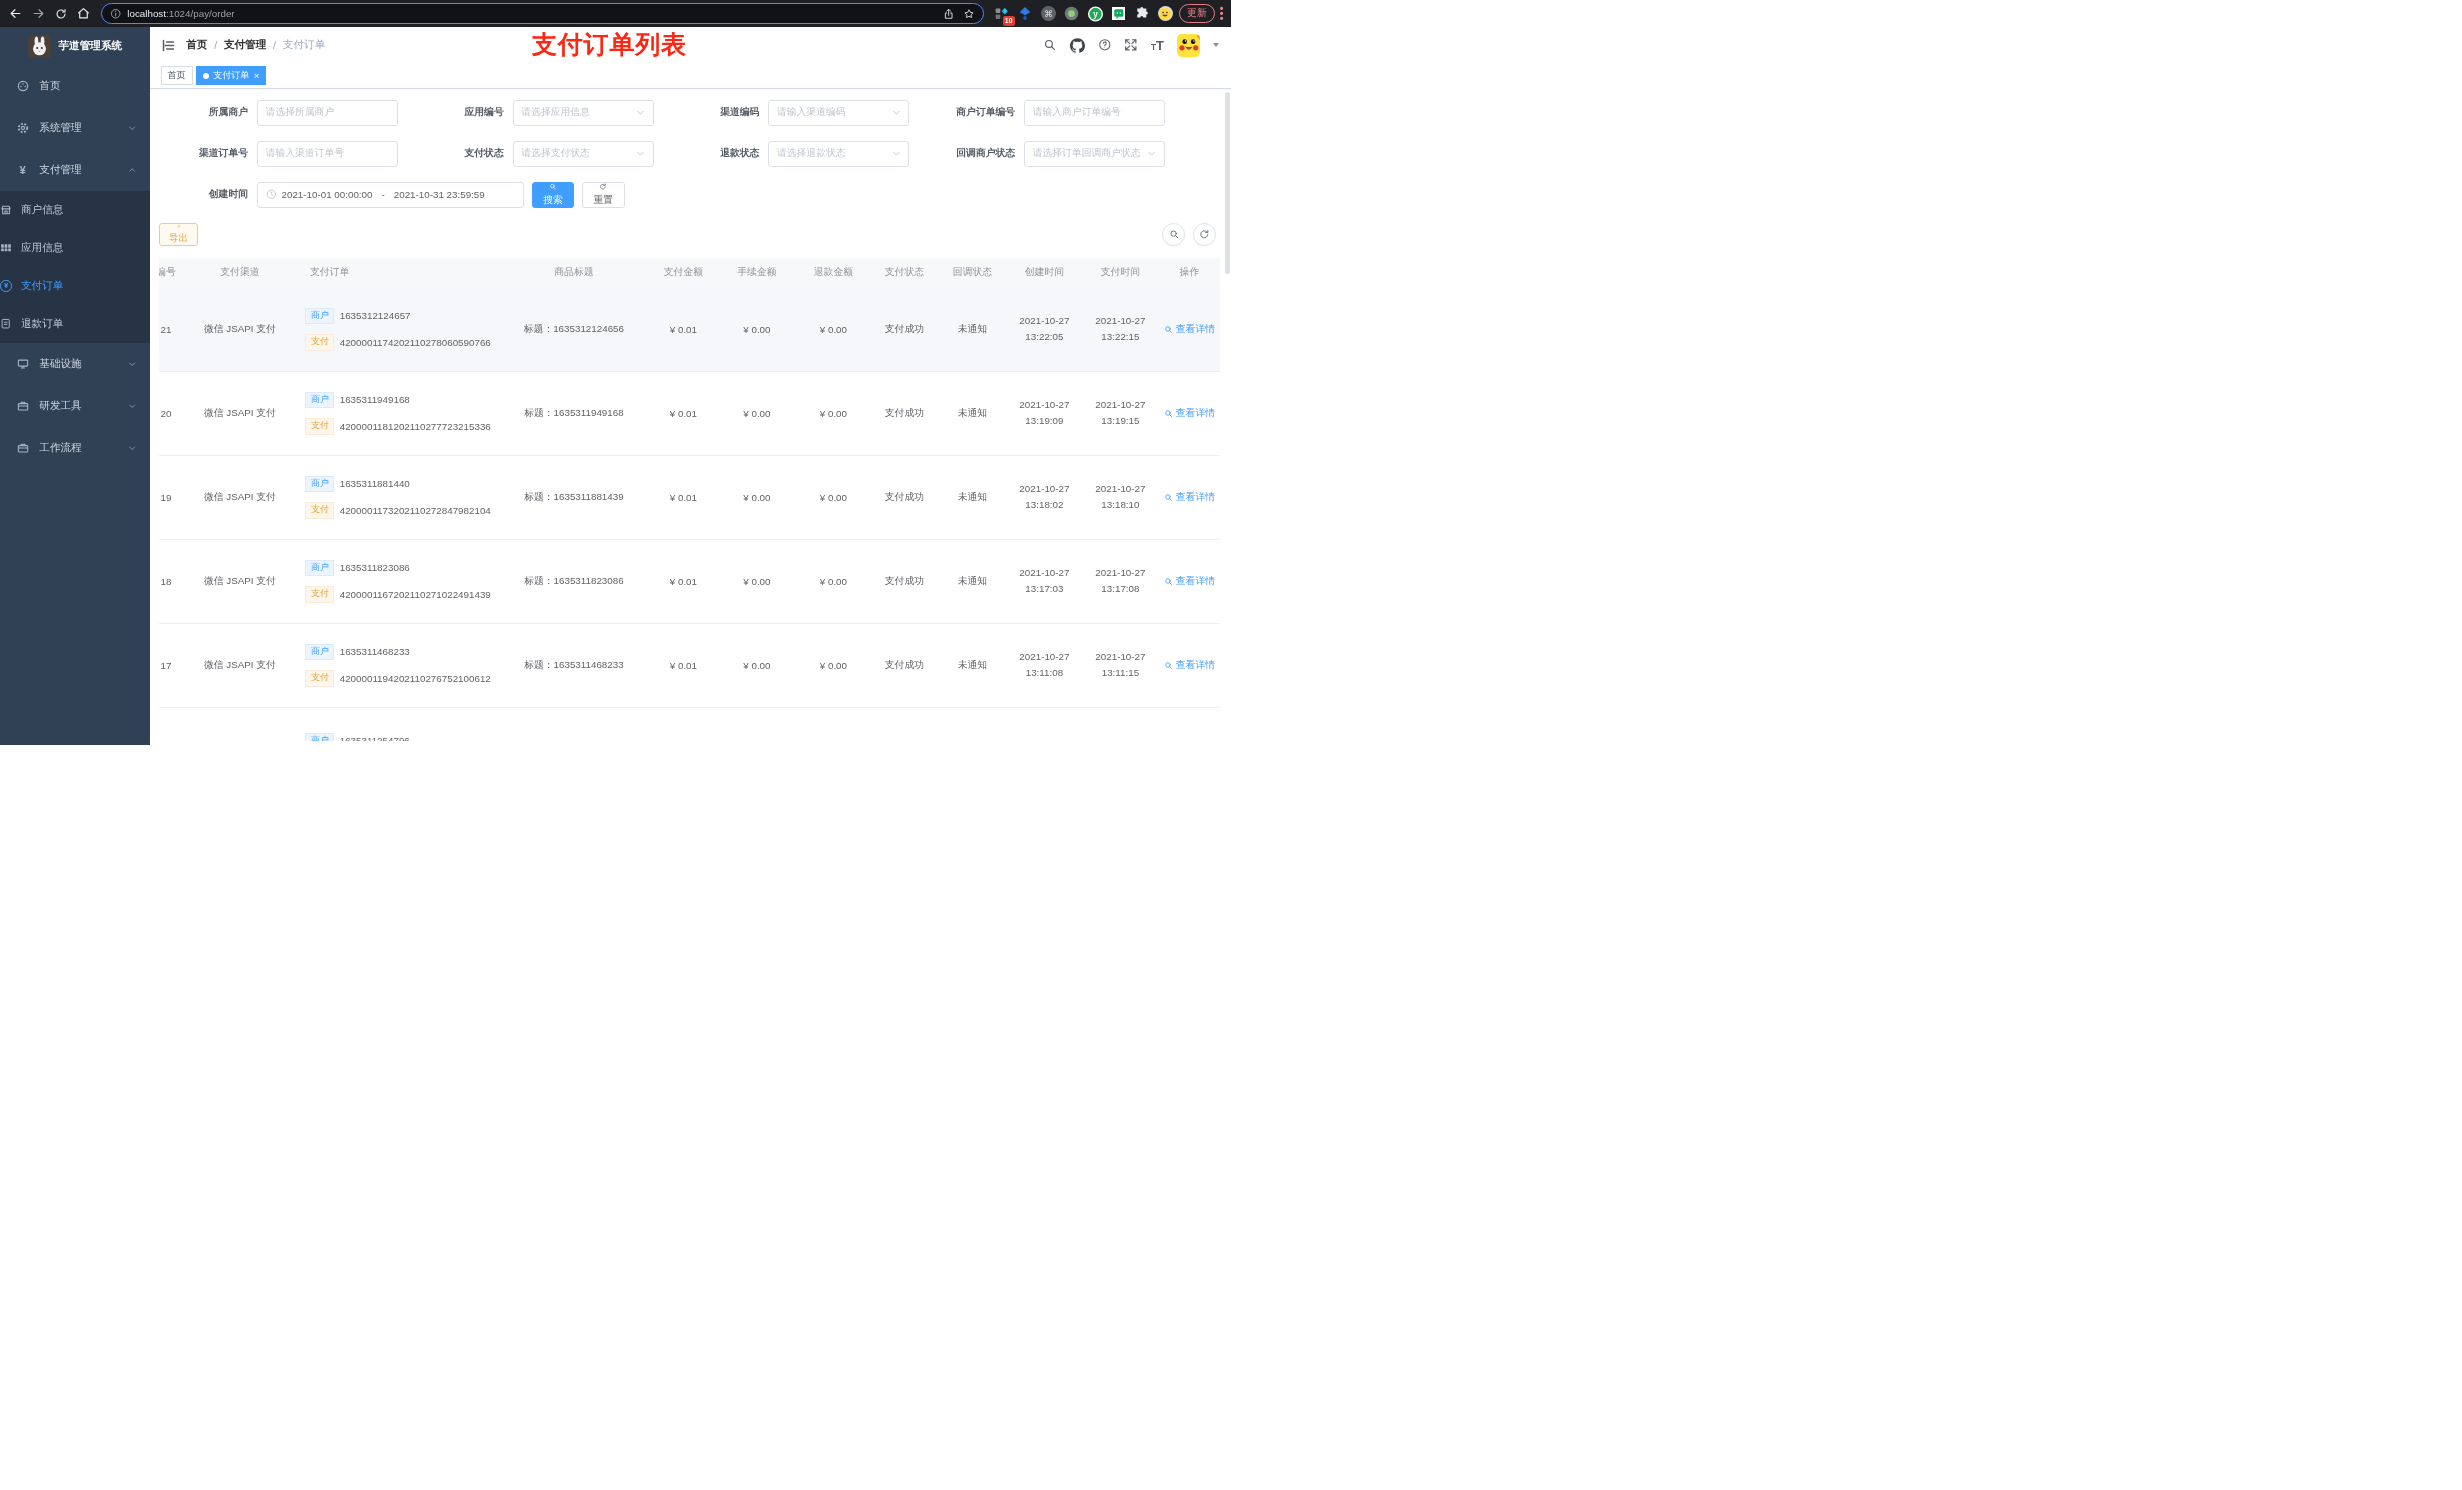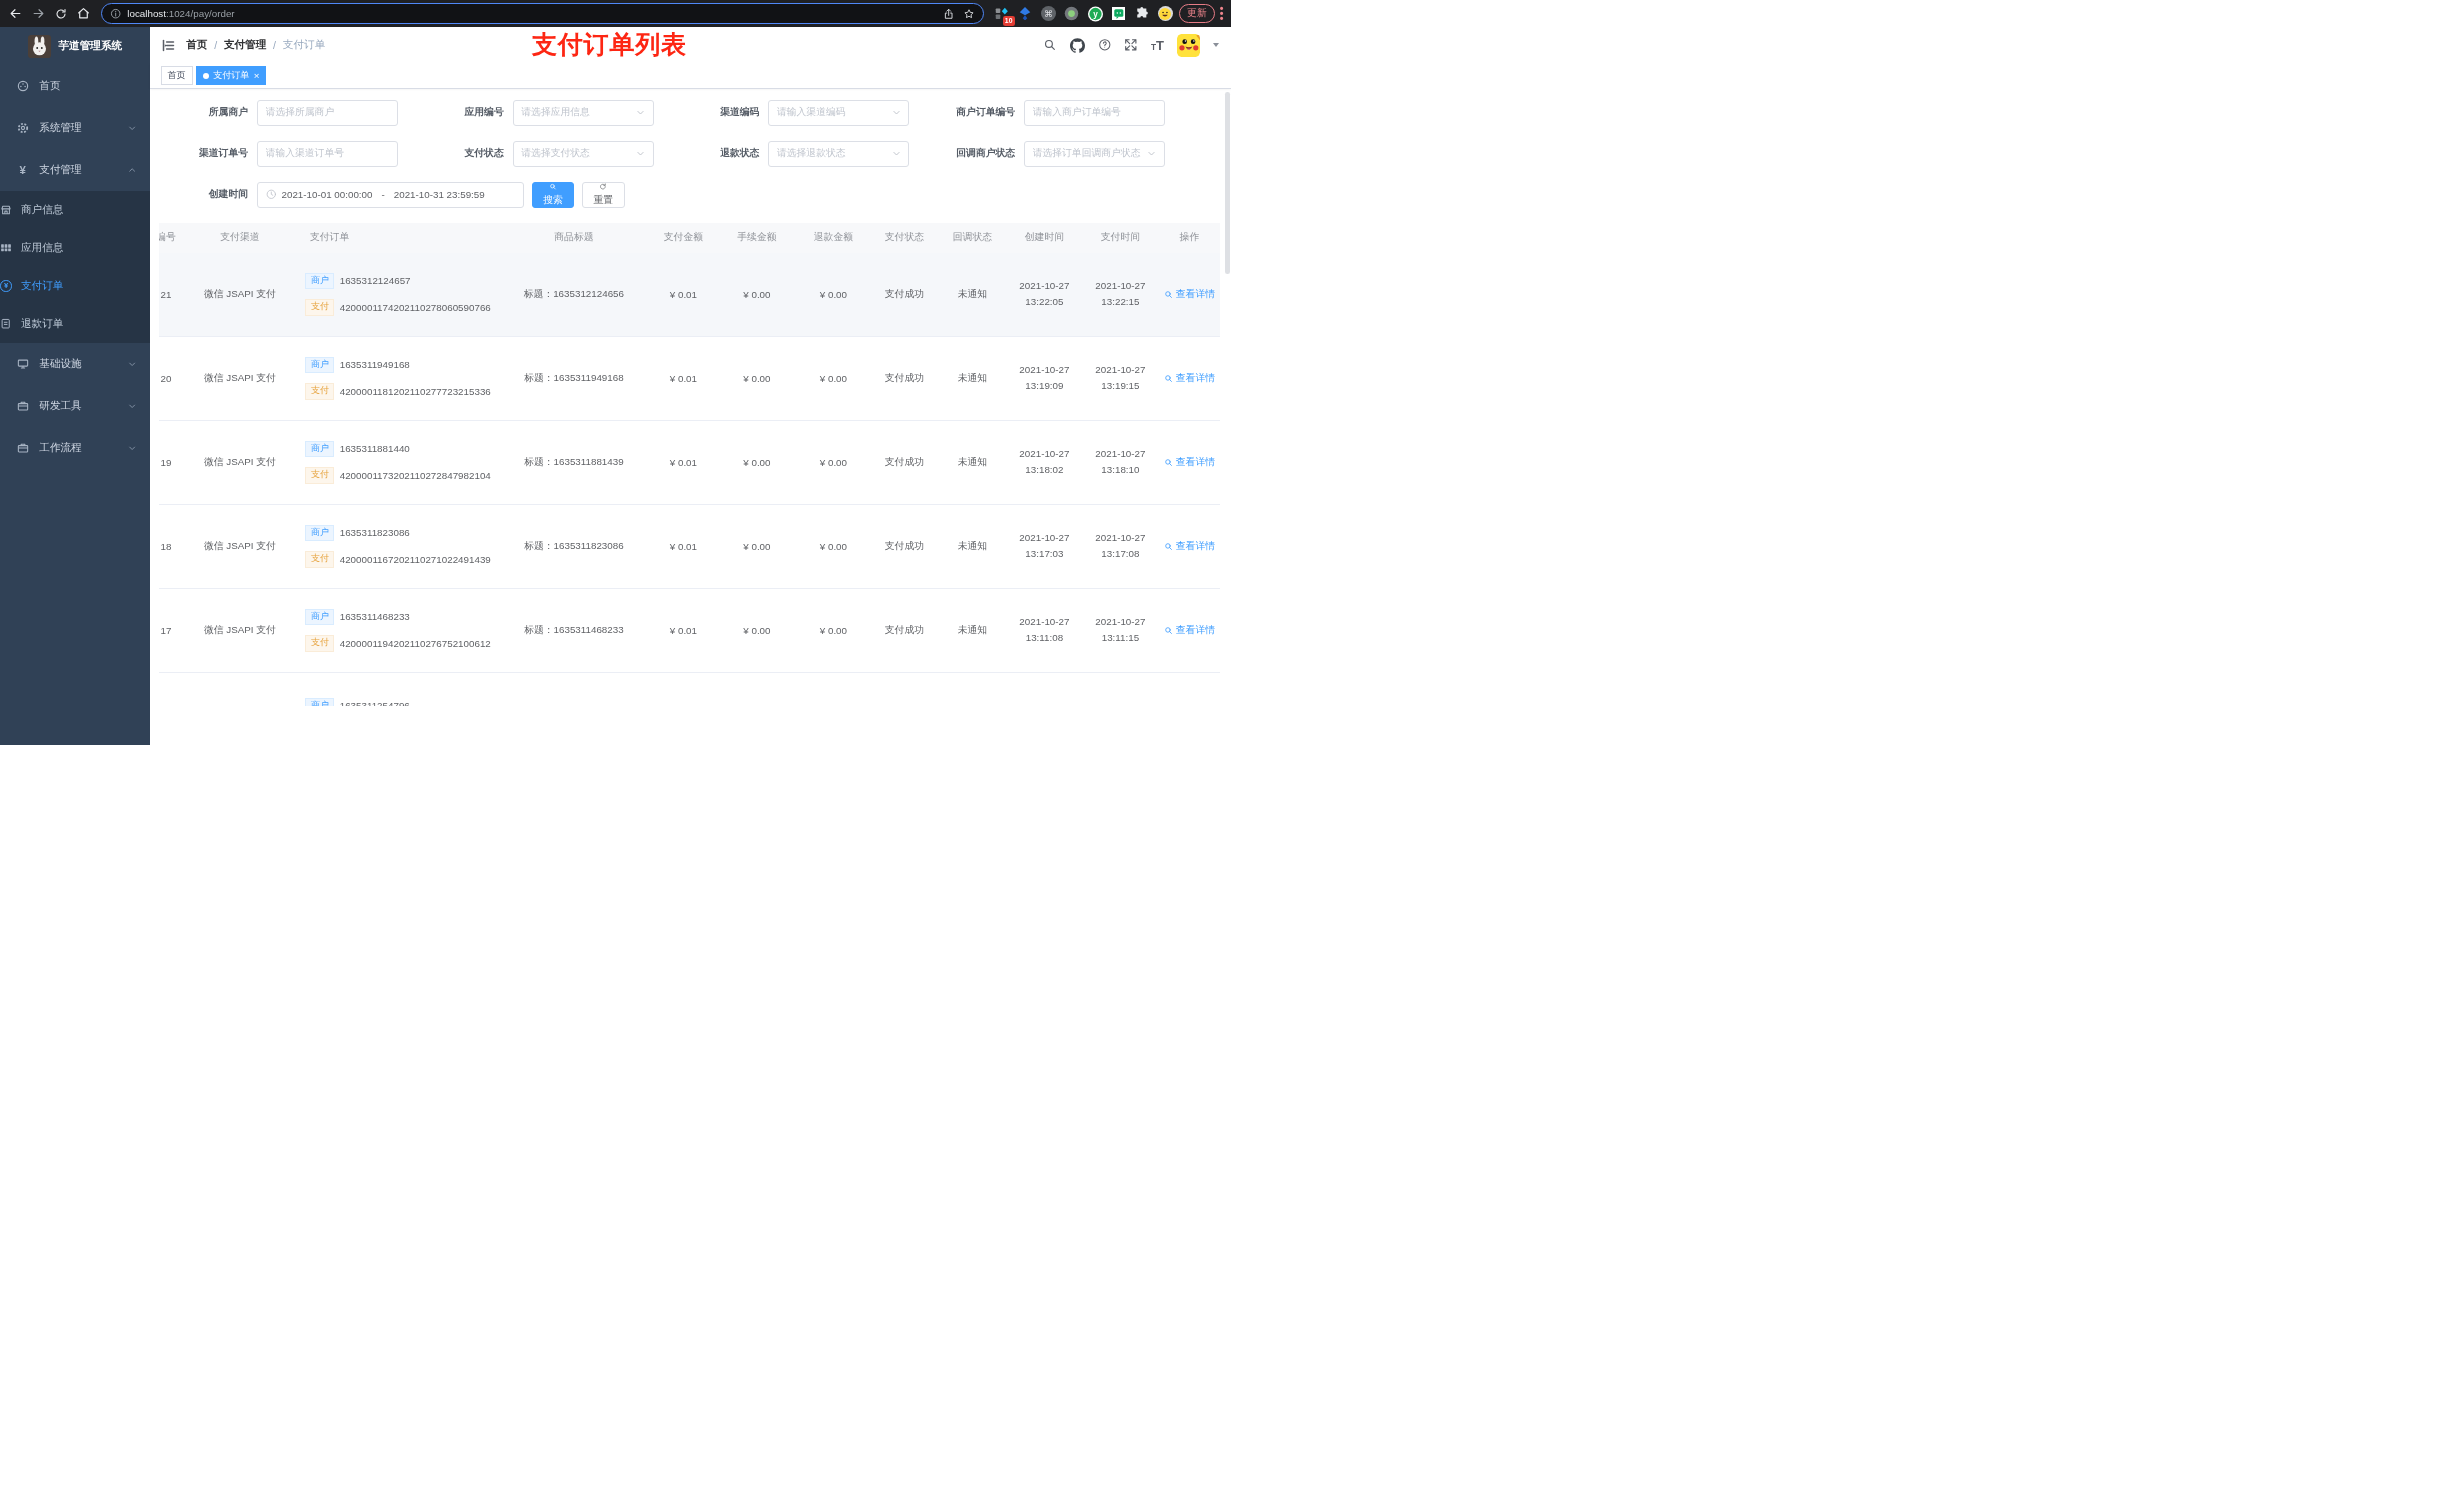--- a/index.html
+++ b/index.html
@@ -540,20 +540,44 @@
           </button>
           <button class="btn plain">
             <svg class="ic" width="9.8" height="9.8" viewBox="0 0 24 24" fill="none" stroke="currentColor" stroke-width="2.2" stroke-linecap="round" stroke-linejoin="round">
                 <path d="M20 12a8 8 0 1 1-2.4-5.7"></path>
                 <path d="M20 3v5h-5"></path>
               </svg>
             <span>重置</span>
           </button>
         </div>
 
+        <div class="toolbar">
+          <button class="btn export">
+            <svg class="ic" width="9.8" height="9.8" viewBox="0 0 24 24" fill="none" stroke="currentColor" stroke-width="2.2" stroke-linecap="round" stroke-linejoin="round">
+                <path d="M12 4v9"></path>
+                <path d="M8.5 9.5L12 13l3.5-3.5"></path>
+                <path d="M5 17h14"></path>
+              </svg>
+            <span>导出</span>
+          </button>
+          <div class="tool-right">
+            <span class="circle-btn">
+                <svg class="ic" width="10.6" height="10.6" viewBox="0 0 24 24" fill="none" stroke="currentColor" stroke-width="2" stroke-linecap="round">
+                  <circle cx="10.5" cy="10.5" r="6"></circle>
+                  <path d="M15 15l5 5"></path>
+                </svg>
+              </span>
+            <span class="circle-btn">
+                <svg class="ic" width="10.6" height="10.6" viewBox="0 0 24 24" fill="none" stroke="currentColor" stroke-width="2" stroke-linecap="round" stroke-linejoin="round">
+                  <path d="M20 12a8 8 0 1 1-2.4-5.7"></path>
+                  <path d="M20 3v5h-5"></path>
+                </svg>
+              </span>
+          </div>
+        </div>
 
         <div class="table-wrap">
           <div class="ptable">
             <div class="thead">
               <div class="th c-id">编号</div>
               <div class="th c-channel">支付渠道</div>
               <div class="th c-order" style="justify-content:flex-start;padding-left:10.6px;">支付订单</div>
               <div class="th c-title">商品标题</div>
               <div class="th c-amount">支付金额</div>
               <div class="th c-fee">手续金额</div>

